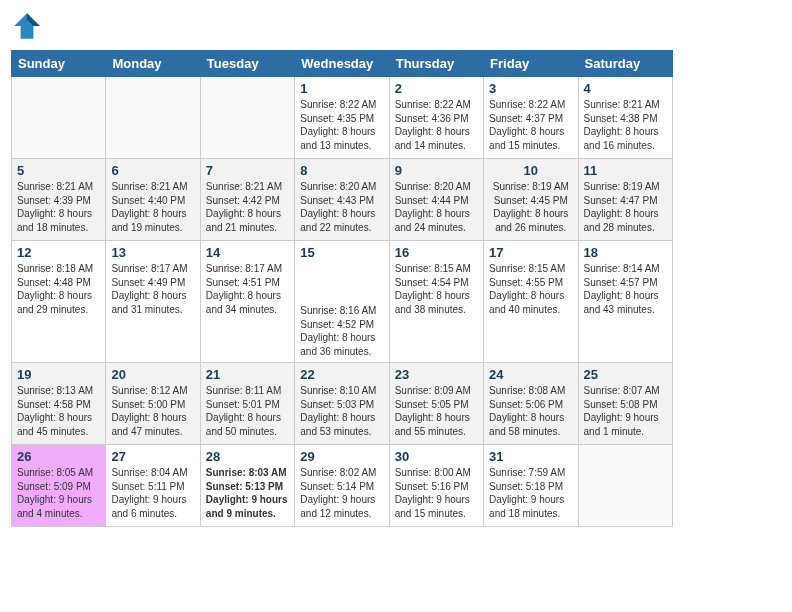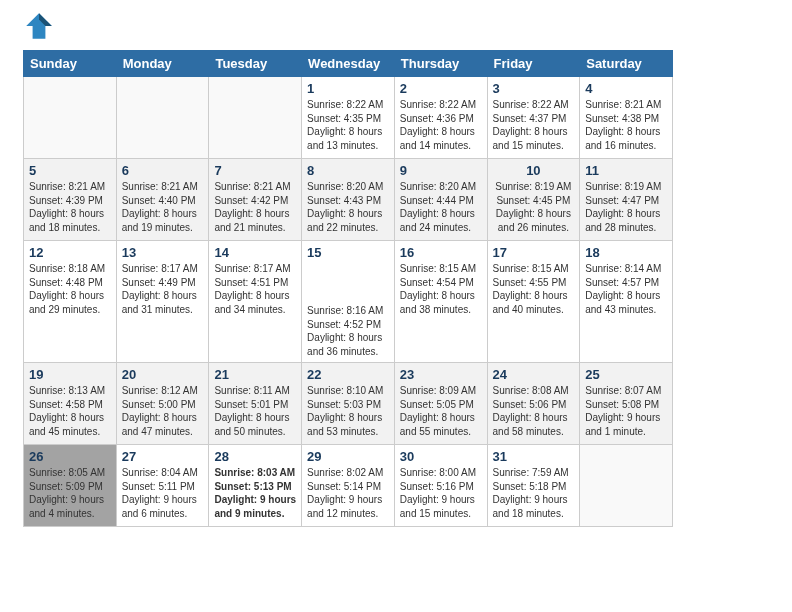--- a/index.html
+++ b/index.html
@@ -5,21 +5,21 @@
     * { box-sizing: border-box; margin: 0; padding: 0; }
     body {
       font-family: Arial, sans-serif;
       background: #fff;
       width: 792px;
       height: 612px;
       overflow: hidden;
     }
     .container {
       width: 688px;
-      padding: 10px 15px 5px 23px;
+      padding: 10px 15px 5px 11px;
     }
     .header-row {
       display: flex;
       justify-content: space-between;
       align-items: flex-start;
       margin-bottom: 8px;
     }
     .logo {
       display: flex;
       align-items: center;
@@ -309,21 +309,21 @@
           </td>
           <td style="background: rgb(242, 242, 242);">
             <span class="day-num">25</span>
             <div class="day-info" style="white-space: pre-line;">Sunrise: 8:07 AM
 Sunset: 5:08 PM
 Daylight: 9 hours
 and 1 minute.</div>
           </td>
         </tr>
         <tr>
-          <td style="background: #a3a3a3;">
+          <td style="background: #f0abfc;">
             <span class="day-num">26</span>
             <div class="day-info" style="white-space: pre-line;">Sunrise: 8:05 AM
 Sunset: 5:09 PM
 Daylight: 9 hours
 and 4 minutes.</div>
           </td>
           <td style="background: rgb(255, 255, 255);">
             <span class="day-num">27</span>
             <div class="day-info" style="white-space: pre-line;">Sunrise: 8:04 AM
 Sunset: 5:11 PM

